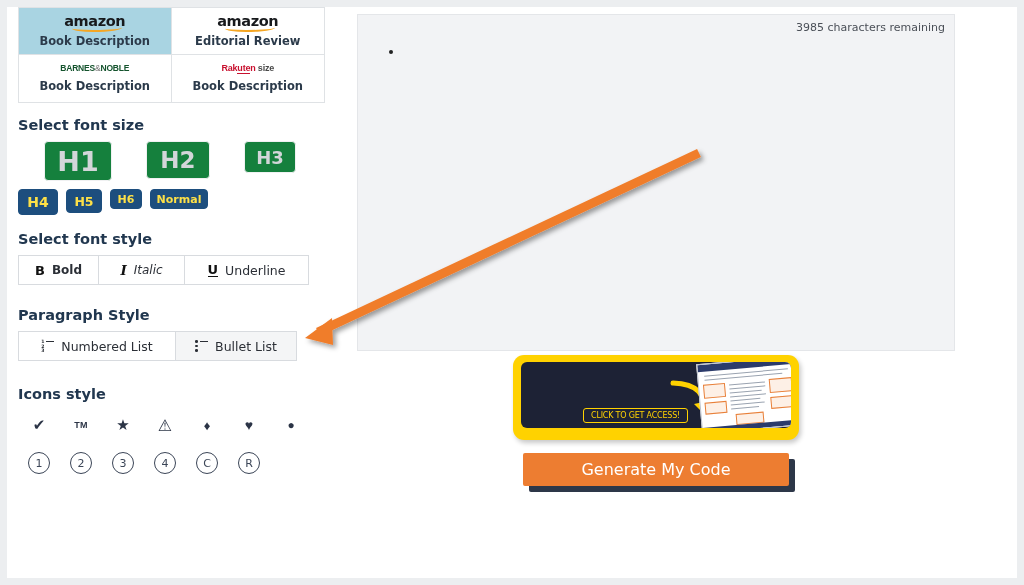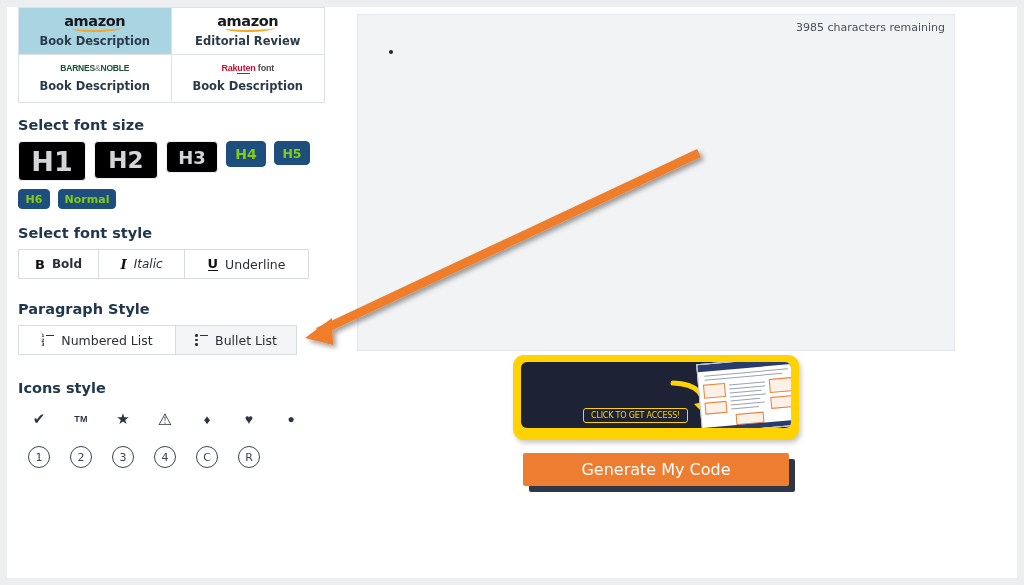--- a/index.html
+++ b/index.html
@@ -86,27 +86,28 @@
     font-family: "DejaVu Sans", sans-serif;
     margin-bottom: 8px;
   }
 
   
   .size-row { display: flex; flex-wrap: wrap; gap: 8px 8px; }
   .size-pill {
     display: inline-flex; align-items: center; justify-content: center;
     border-radius: 4px; cursor: pointer;
     font-family: "DejaVu Sans", sans-serif;
-    font-weight: 700; color: #84cc16;
+    font-weight: 700; color: #fde047;
     background: #1d4e7e;
     border: 1px solid #1d4e7e;
   }
   .size-pill.disabled {
-    background: #000000; border-color: #f0f1f2; color: #d3d6d9;
+    background: #15803d; border-color: #f0f1f2; color: #d3d6d9;
     cursor: default;
+    margin-left: 26px;
   }
   .sz-h1 { width: 68px; height: 40px; font-size: 27px; }
   .sz-h2 { width: 64px; height: 38px; font-size: 23px; }
   .sz-h3 { width: 52px; height: 32px; font-size: 18px; }
   .sz-h4 { width: 40px; height: 26px; font-size: 14px; }
   .sz-h5 { width: 36px; height: 24px; font-size: 12.5px; }
   .sz-h6 { width: 32px; height: 20px; font-size: 11px; }
   .sz-normal { width: 58px; height: 20px; font-size: 11px; }
 
   
@@ -257,21 +258,21 @@
         </div>
         <div class="tab-cell">
           <div class="brand-amazon">amazon</div>
           <div class="tab-sub">Editorial Review</div>
         </div>
         <div class="tab-cell">
           <div class="brand-bn">BARNES<span class="amp">&amp;</span>NOBLE</div>
           <div class="tab-sub">Book Description</div>
         </div>
         <div class="tab-cell">
-          <div class="brand-kobo">Rak<span class="u">ute</span>n <span class="k">font</span></div>
+          <div class="brand-kobo">Rak<span class="u">ute</span>n <span class="k">size</span></div>
           <div class="tab-sub">Book Description</div>
         </div>
       </div>
 
     <div style="margin-top:14px">
       <div class="section-title">Select font size</div>
       <div class="size-row" id="size-row">
           <div class="size-pill sz-h1 disabled">H1</div>
           <div class="size-pill sz-h2 disabled">H2</div>
           <div class="size-pill sz-h3 disabled">H3</div>

